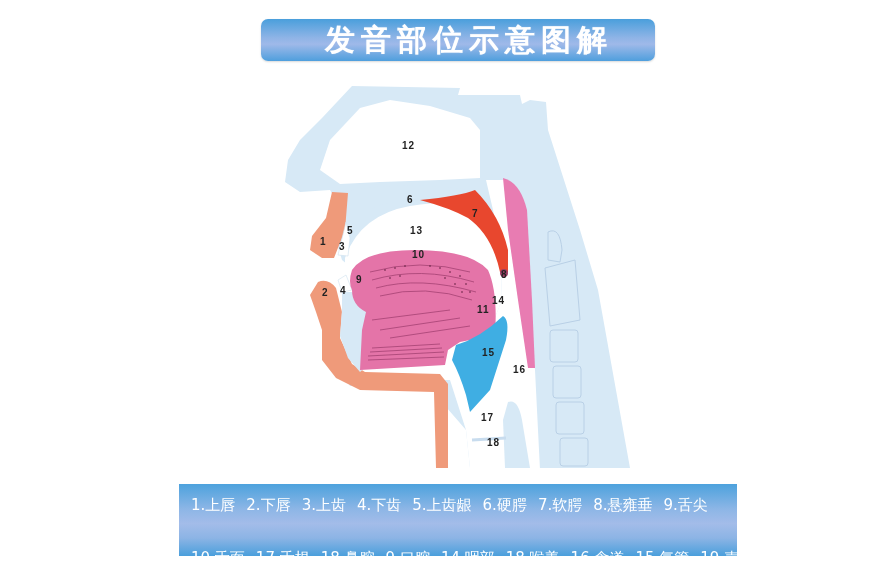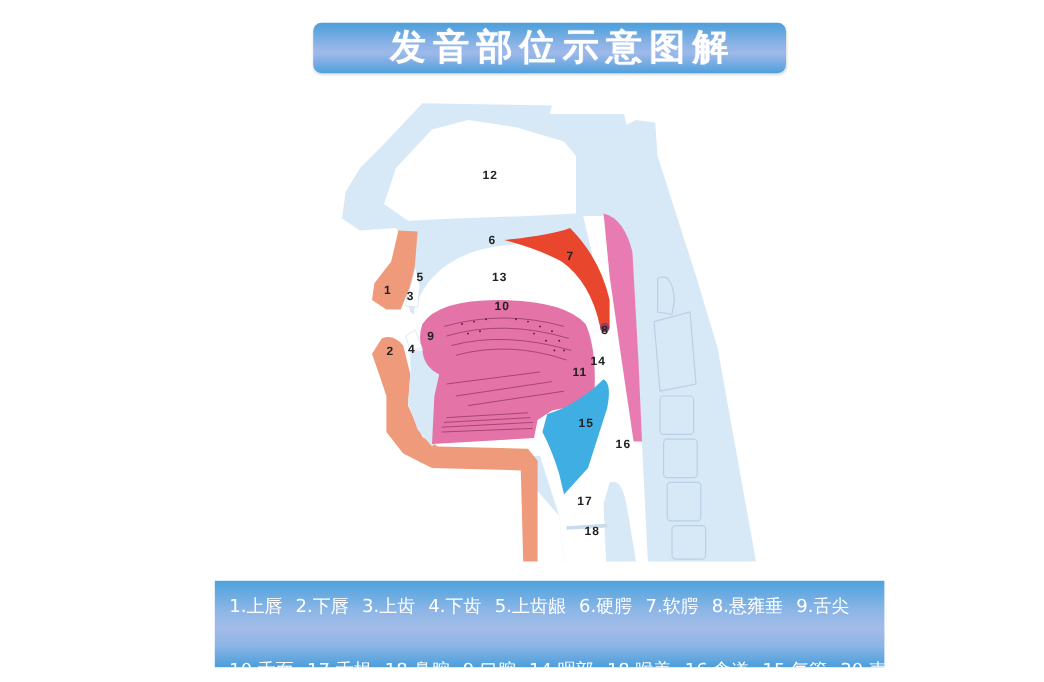--- a/index.html
+++ b/index.html
@@ -149,15 +149,15 @@
   </div>
   <div class="legend-row r2">
     <span class="legend-item"><span>10.</span><span>舌面</span></span>
     <span class="legend-item"><span>17.</span><span>舌根</span></span>
     <span class="legend-item"><span>18.</span><span>鼻腔</span></span>
     <span class="legend-item"><span>9.</span><span>口腔</span></span>
     <span class="legend-item"><span>14.</span><span>咽部</span></span>
     <span class="legend-item"><span>18.</span><span>喉盖</span></span>
     <span class="legend-item"><span>16.</span><span>食道</span></span>
     <span class="legend-item"><span>15.</span><span>气管</span></span>
-    <span class="legend-item"><span>20.</span><span>声带</span></span>
+    <span class="legend-item"><span>19.</span><span>声带</span></span>
   </div>
 </div>
 
 </body></html>

